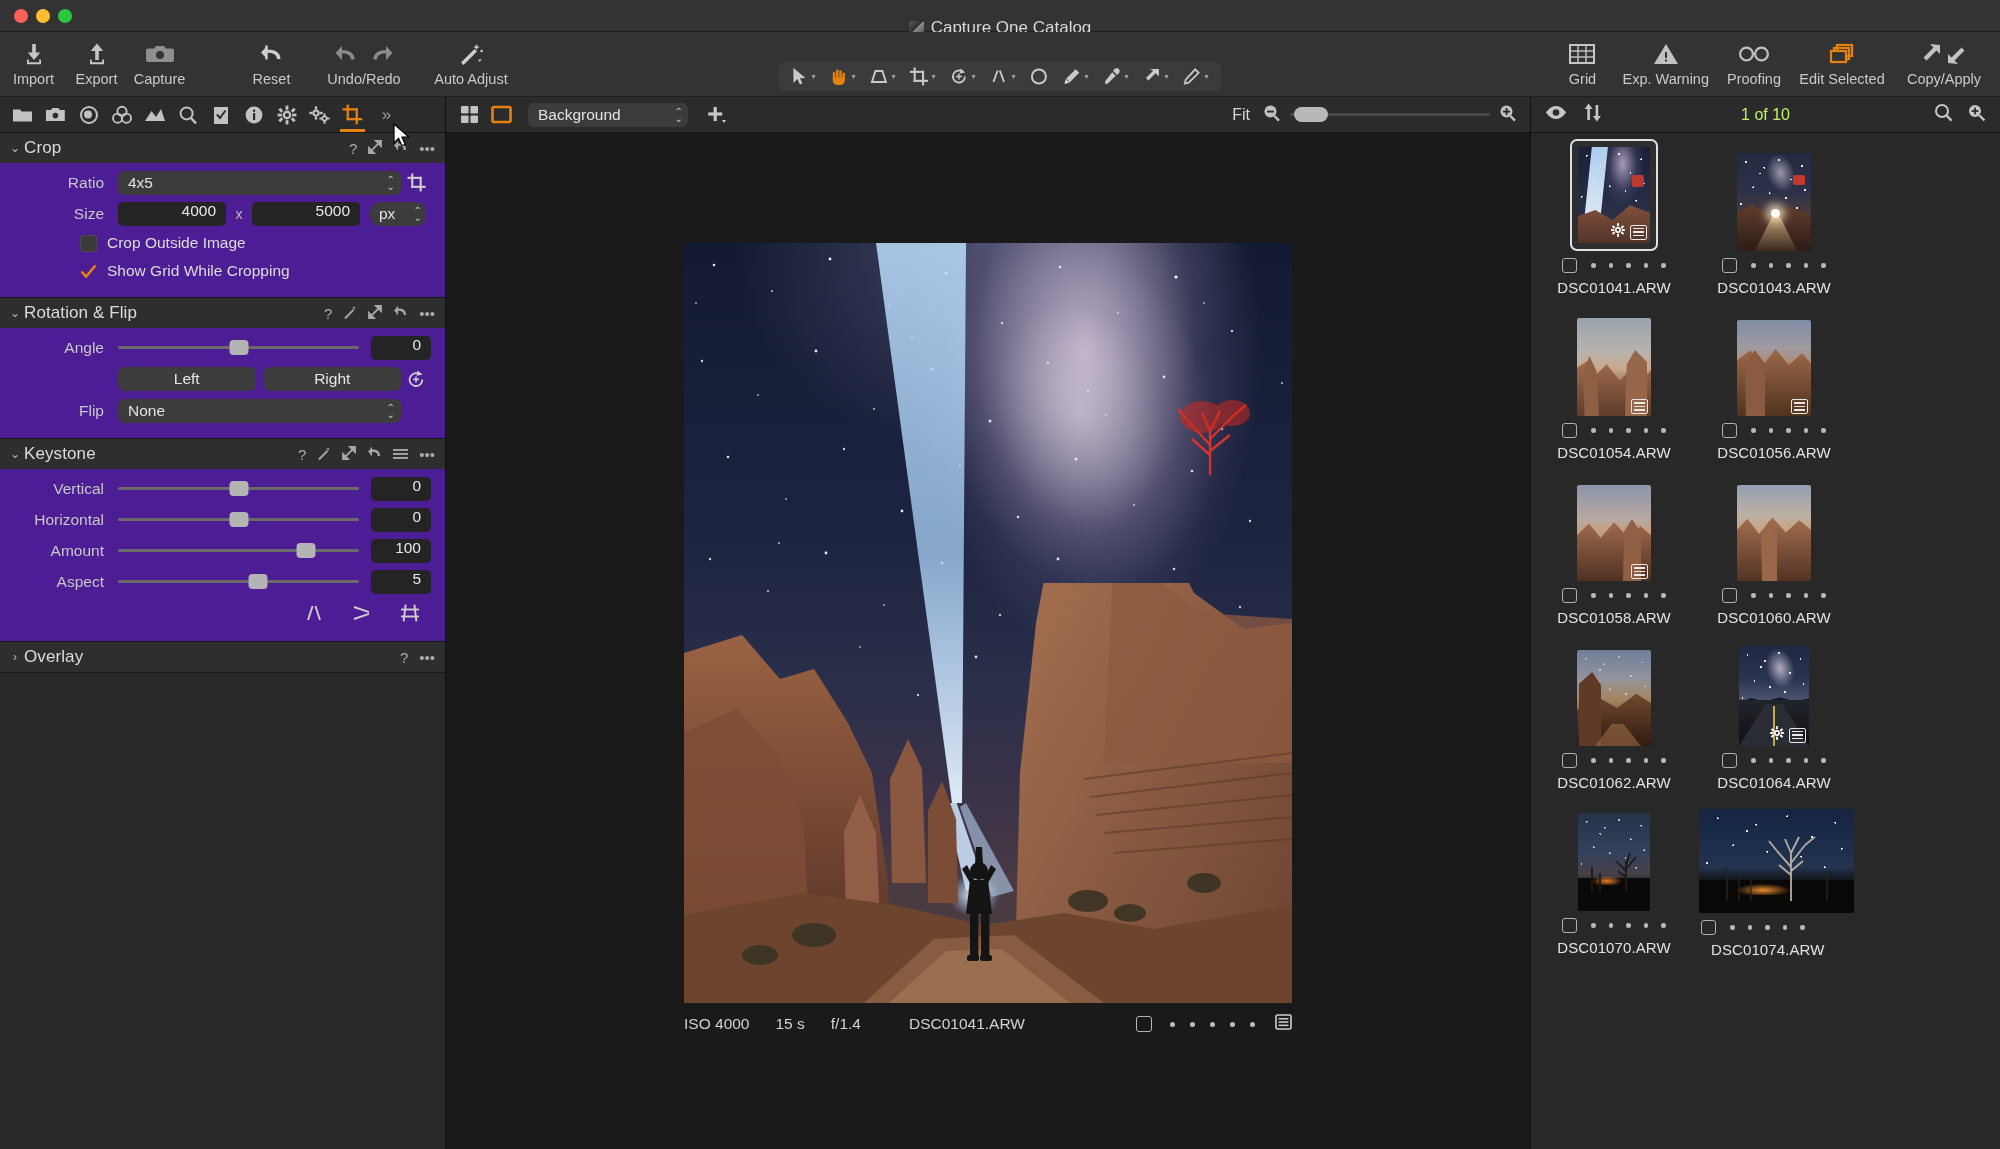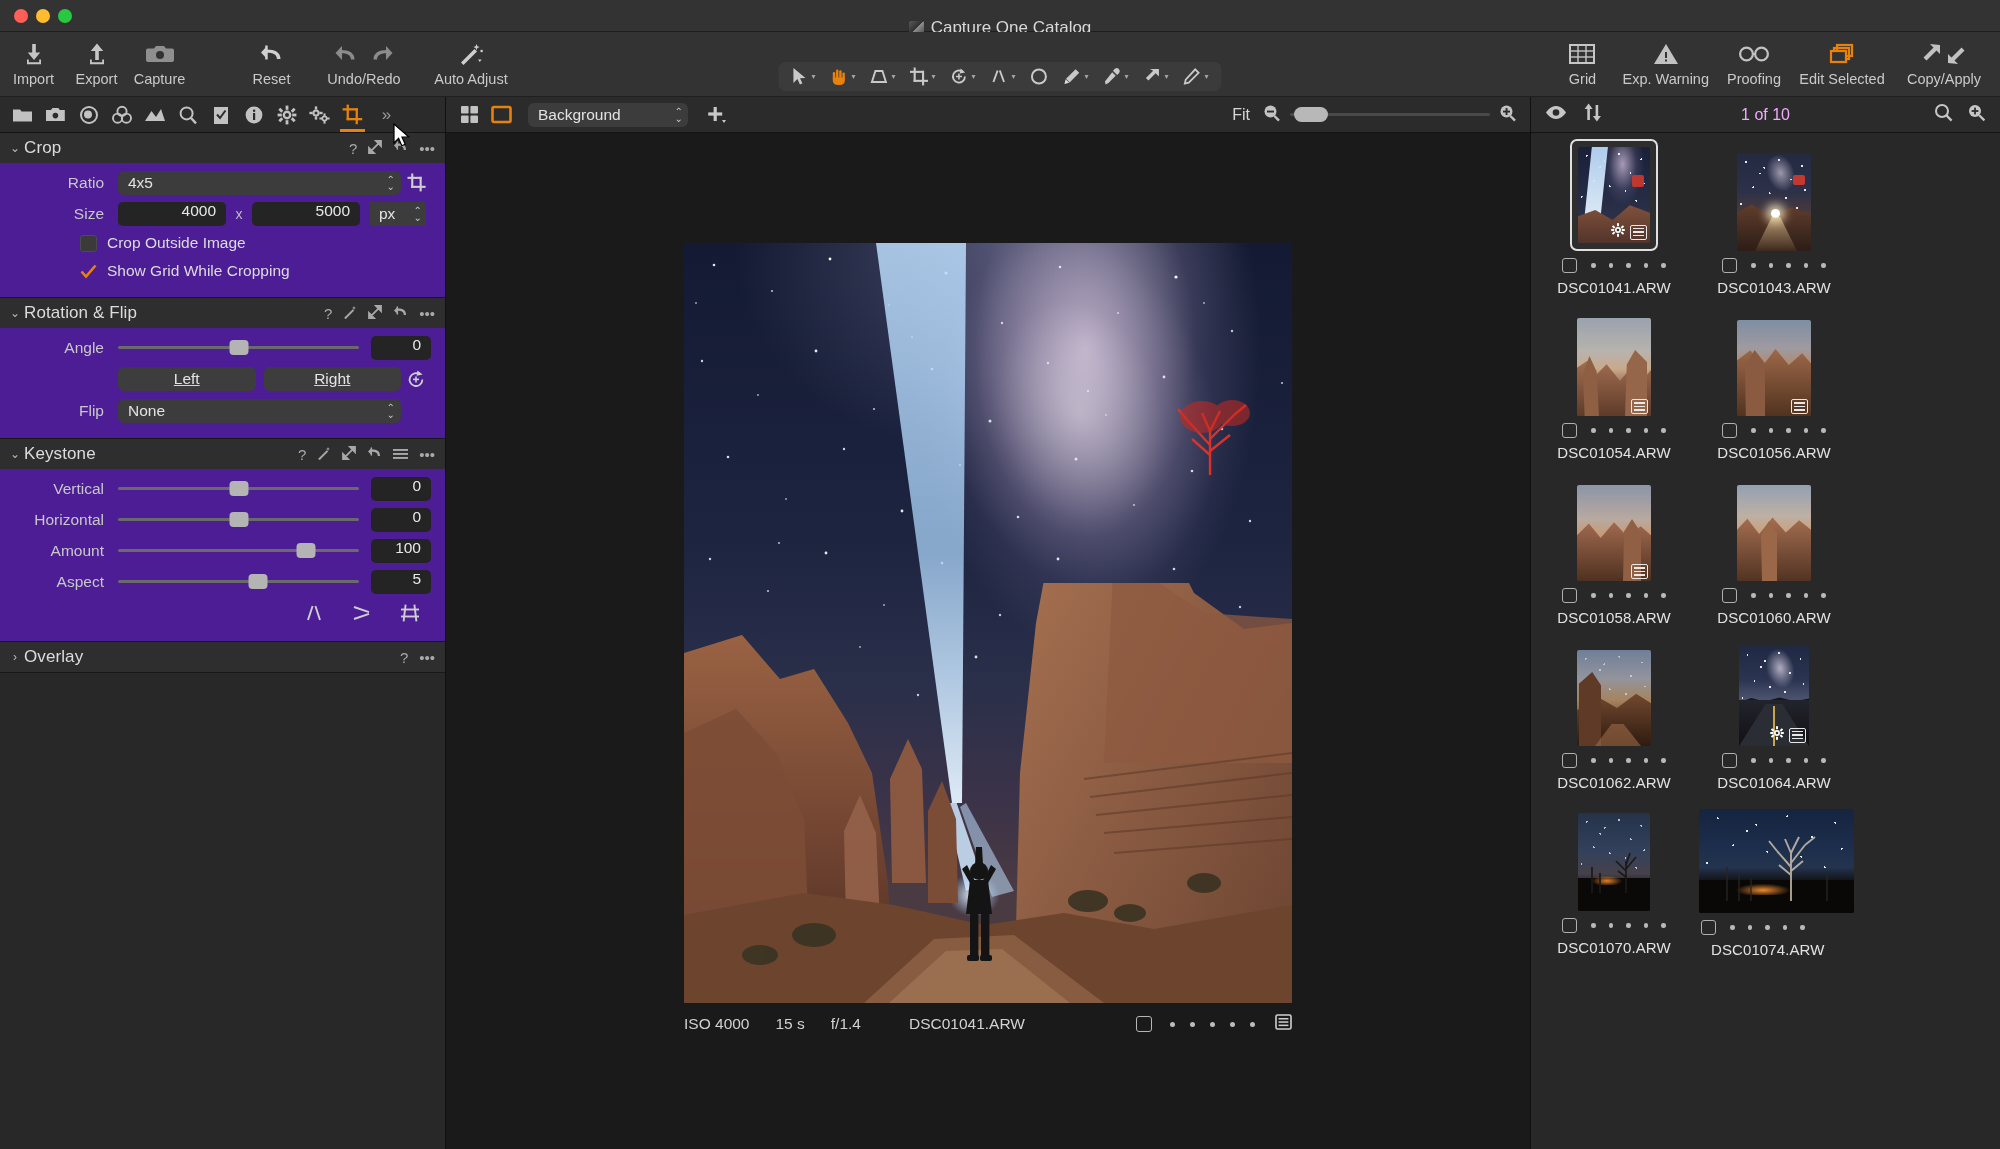--- a/index.html
+++ b/index.html
@@ -99,38 +99,38 @@
   .select .st { flex:1 1 auto; }
   .stepper { display:flex; flex-direction:column; align-items:center; justify-content:center;
     color:#c8c8c8; line-height:7px; font-size:10px; }
 
   .numfield {
     background:#242424; border-radius:5px; height:24px; display:flex; 
     justify-content:flex-end; padding-right:10px; font-size:15.5px; color:#e8e8e8;
   }
   .xsep { width:26px; text-align:center; font-size:14px; color:#bdbdbd; }
   .unitbox {
-    background:#3c3c3c; border-radius:0; height:24px; width:56px; display:flex; align-items:center;
+    background:#3c3c3c; border-radius:10px; height:24px; width:56px; display:flex; align-items:center;
     padding:0 4px 0 9px; font-size:15.5px; color:#e2e2e2;
   }
   .icon-btn { width:30px; display:flex; align-items:center; justify-content:center; color:#cfcfcf; }
 
   .checkrow { display:flex; align-items:center; height:28px; padding-left:80px; }
   .chk { width:17px; height:17px; border-radius:3px; background:#3a3a3a; border:1px solid #4c4c4c;
     margin-right:10px; display:flex; align-items:center; justify-content:center;}
   .chk.checked { background:transparent; border:none; }
   .chk-label { font-size:15.5px; color:#dcdcdc; }
 
   .slider-wrap { flex:1 1 auto; display:flex; align-items:center; height:24px; padding-right:12px; }
   .track { position:relative; height:3px; background:#6a6a6a; border-radius:2px; width:100%; }
   .knob { position:absolute; top:-6px; width:19px; height:15px; background:#b4b4b4; border-radius:4px;
     transform:translateX(-50%); }
   .val { width:60px; }
 
-  .btnrow { display:flex; align-items:center; height:32px;text-decoration:underline; }
+  .btnrow { display:flex; align-items:center; height:32px; }
   .pbtn { background:#3d3d3d; border-radius:6px; height:24px; flex:1 1 0; display:flex;
     align-items:center; justify-content:center; font-size:15.5px; color:#e4e4e4; }
   .iconsrow { display:flex; align-items:center; justify-content:flex-end; gap:26px;
     padding:6px 10px 2px 0; color:#cfcfcf; }
 
   
   .viewer { flex:1 1 auto; display:flex; flex-direction:column; background:#1a1a1a; min-width:0; }
   .viewer-bar {
     height:36px; background:#2b2b2b; display:flex; align-items:center; padding:0 12px;
     border-bottom:1px solid #141414; position:relative;
@@ -158,21 +158,21 @@
   .rate-dots { display:flex; gap:15px; margin-left:18px; }
   .rdot { width:5px; height:5px; border-radius:50%; background:#bdbdbd; }
   .sq-check { width:16px; height:16px; border:1.6px solid #b6b6b6; border-radius:3px; }
 
   
   .browser { width:470px; flex:0 0 470px; background:#282828; display:flex; flex-direction:column;
     border-left:1px solid #111; }
   .browser-bar { height:36px; background:#2b2b2b; display:flex; align-items:center; padding:0 14px;
     border-bottom:1px solid #141414; position:relative; }
   .bb-left { display:flex; align-items:center; gap:16px; }
-  .bb-count { position:absolute; left:0; right:0; text-align:center; font-size:16px; color:#f0abfc;
+  .bb-count { position:absolute; left:0; right:0; text-align:center; font-size:16px; color:#bef264;
     pointer-events:none; }
   .bb-right { position:absolute; right:14px; display:flex; align-items:center; gap:14px; }
   .thumbs { flex:1 1 auto; padding:14px 0 0 0; display:flex; flex-wrap:wrap; align-content:flex-start;
     background:#282828; }
   .thumb-cell { width:150px; margin:0 2px 16px 8px; display:flex; flex-direction:column;
     align-items:center; }
   .tframe { height:104px; display:flex; align-items:flex-end; justify-content:center; }
   .tbox { position:relative; border-radius:2px; overflow:hidden; }
   .tsel { padding:6px; border:2.5px solid #e0e0e0; border-radius:7px; background:#2e2e2e; }
   .badges { position:absolute; bottom:2px; right:3px; display:flex; gap:5px; align-items:center; }

